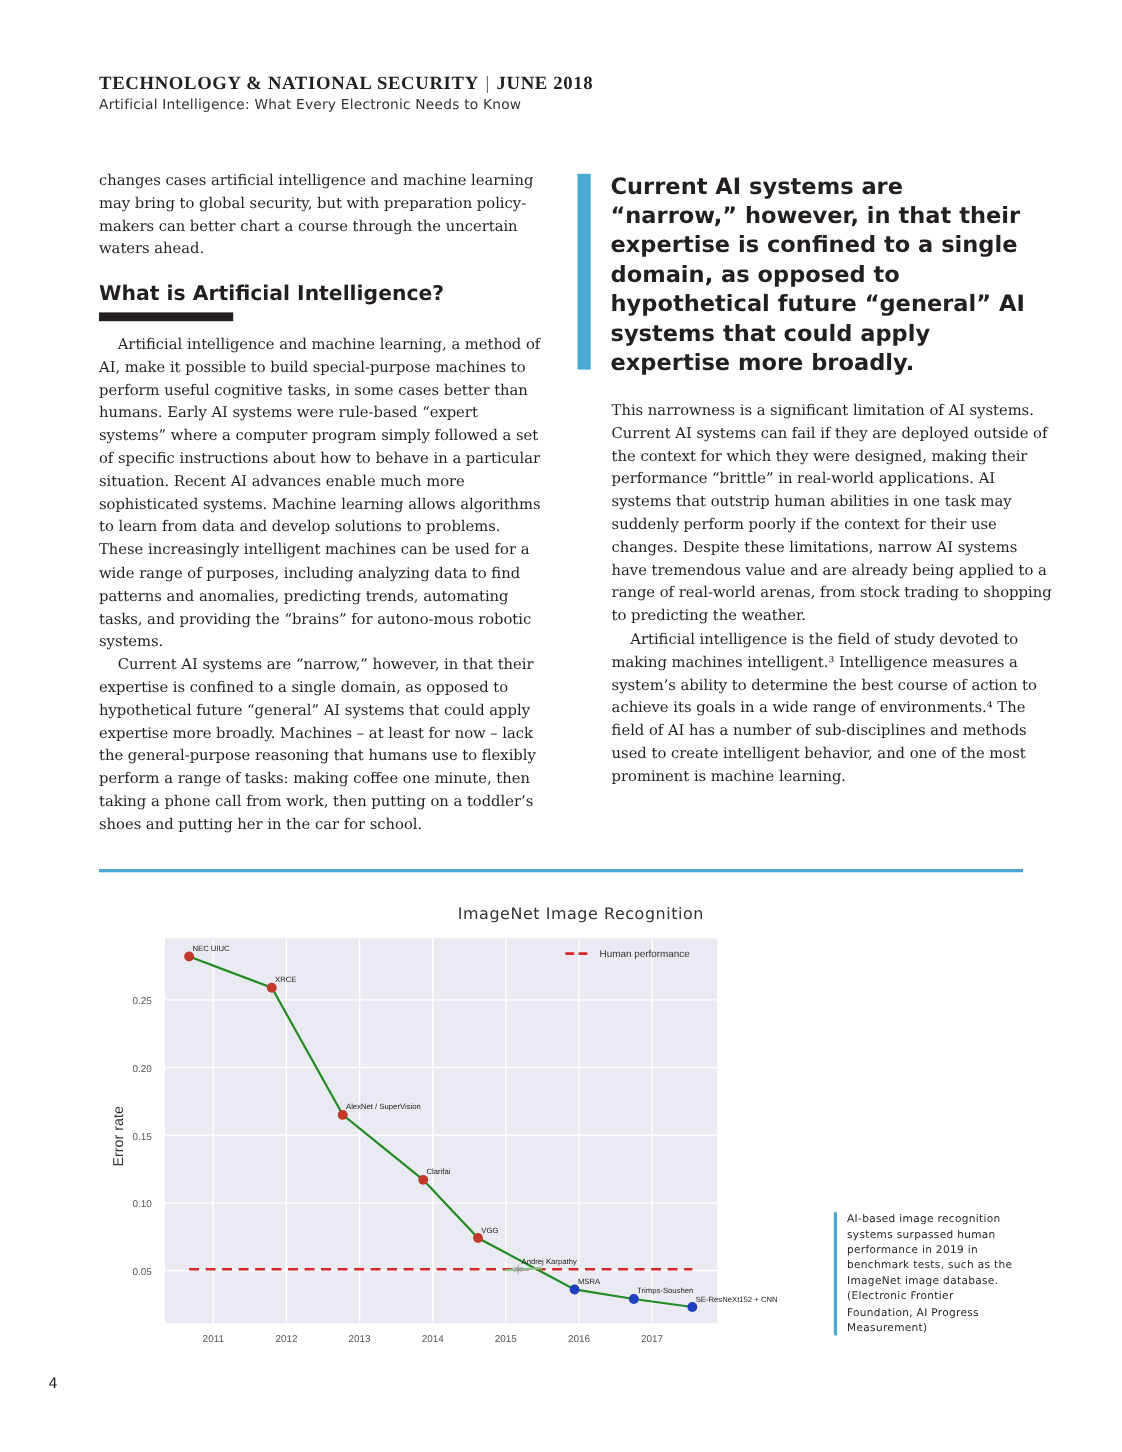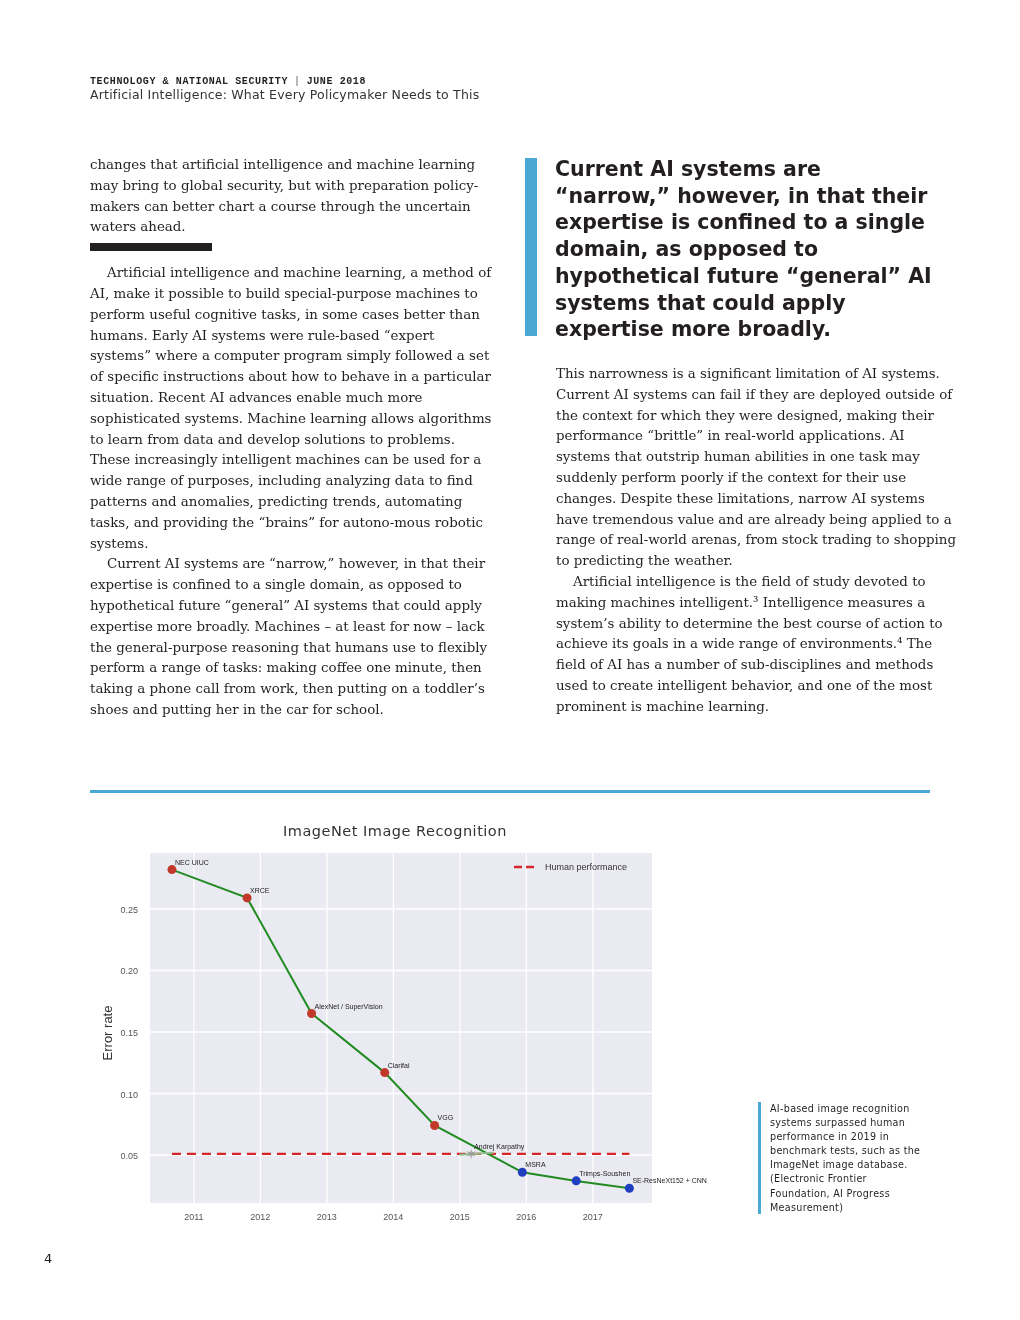--- a/index.html
+++ b/index.html
@@ -1,49 +1,50 @@
 <!DOCTYPE html>
 <html><head>
 <meta charset="utf-8">
 <style>
   html, body { margin:0; padding:0; background:#ffffff; }
   body { width:1020px; height:1320px; position:relative; overflow:hidden; color:#231f20; }
-  .header-series { position:absolute; left:90px; top:76px; font-family:Liberation Mono, monospace; font-weight:bold; font-size:10px; letter-spacing:0.6px; color:#231f20; }
+  .header-series { position:absolute; left:90px; top:66px; font-family:Liberation Serif, serif; font-weight:bold; font-size:17px; letter-spacing:0.6px; color:#231f20; }
   .header-sep { color:#555; font-weight:normal; margin:0 6px; }
   .header-title { position:absolute; left:90px; top:87px; font-family:"DejaVu Sans", sans-serif; font-size:12.5px; color:#333; letter-spacing:0.2px; }
   .body-text { font-family:"DejaVu Serif", serif; font-size:13.4px; line-height:20.8px; color:#231f20; text-align:left; }
   .col-left { position:absolute; left:90px; top:155px; width:408px; }
   .col-right { position:absolute; left:556px; top:364px; width:405px; }
   .body-text p { margin:0; }
   .indent { text-indent:17px; }
   .section-heading { font-family:"DejaVu Sans", sans-serif; font-weight:bold; font-size:18.5px; margin:20px 0 0 0; color:#231f20; }
   .heading-rule { width:122px; height:8px; background:#231f20; margin:5px 0 12px 0; }
   .pullquote { position:absolute; left:525px; top:156px; width:405px; height:180px; }
   .pq-bar { position:absolute; left:0; top:2px; width:12px; height:178px; background:#4aa9d4; }
   .pq-text { position:absolute; left:30px; top:0; font-family:"DejaVu Sans", sans-serif; font-weight:bold; font-size:20.5px; line-height:26.7px; color:#231f20; width:380px; }
   .fig-rule { position:absolute; left:90px; top:790px; width:840px; height:3px; background:#4aa9d4; }
-  .chart-title { position:absolute; left:150px; top:823px; width:490px; text-align:center; font-family:"DejaVu Sans", sans-serif; font-size:14.5px; letter-spacing:0.5px; color:#333; }
+  .chart-title { position:absolute; left:150px; top:823px; width:490px; text-align:right; font-family:"DejaVu Sans", sans-serif; font-size:14.5px; letter-spacing:0.5px; color:#333; }
   #chart { position:absolute; left:0; top:0; }
   .caption { position:absolute; left:758px; top:1102px; width:180px; }
   .caption-bar { position:absolute; left:0; top:0; width:3px; height:112px; background:#4aa9d4; }
   .caption-text { position:absolute; left:12px; top:0; width:160px; font-family:"DejaVu Sans", sans-serif; font-size:9.6px; line-height:14.1px; letter-spacing:0.3px; color:#231f20; }
   .page-number { position:absolute; left:44px; top:1251px; font-family:"DejaVu Sans", sans-serif; font-size:13px; color:#231f20; }
 </style>
 </head>
 <body>
 
 <div>
   <div class="header-series">
     <span>TECHNOLOGY &amp; NATIONAL SECURITY</span><span class="header-sep">|</span><span>JUNE 2018</span>
   </div>
-  <div class="header-title">Artificial Intelligence: What Every Policymaker Needs to This</div>
+  <div class="header-title">Artificial Intelligence: What Every Electronic Needs to Know</div>
 </div>
 
 <div class="col-left body-text">
-  <p>changes that artificial intelligence and machine learning may bring to global security, but with preparation policy-makers can better chart a course through the uncertain waters ahead.</p>
+  <p>changes cases artificial intelligence and machine learning may bring to global security, but with preparation policy-makers can better chart a course through the uncertain waters ahead.</p>
+  <h2 class="section-heading">What is Artificial Intelligence?</h2>
   <div class="heading-rule"></div>
   <p class="indent">Artificial intelligence and machine learning, a method of AI, make it possible to build special-purpose machines to perform useful cognitive tasks, in some cases better than humans. Early AI systems were rule-based “expert systems” where a computer program simply followed a set of specific instructions about how to behave in a particular situation. Recent AI advances enable much more sophisticated systems. Machine learning allows algorithms to learn from data and develop solutions to problems. These increasingly intelligent machines can be used for a wide range of purposes, including analyzing data to find patterns and anomalies, predicting trends, automating tasks, and providing the “brains” for autono-mous robotic systems.</p>
   <p class="indent">Current AI systems are “narrow,” however, in that their expertise is confined to a single domain, as opposed to hypothetical future “general” AI systems that could apply expertise more broadly. Machines – at least for now – lack the general-purpose reasoning that humans use to flexibly perform a range of tasks: making coffee one minute, then taking a phone call from work, then putting on a toddler’s shoes and putting her in the car for school.</p>
 </div>
 
 <div class="pullquote">
   <div class="pq-bar"></div>
   <div class="pq-text">Current AI systems are “narrow,” however, in that their expertise is confined to a single domain, as opposed to hypothetical future “general” AI systems that could apply expertise more broadly.</div>
 </div>
 

